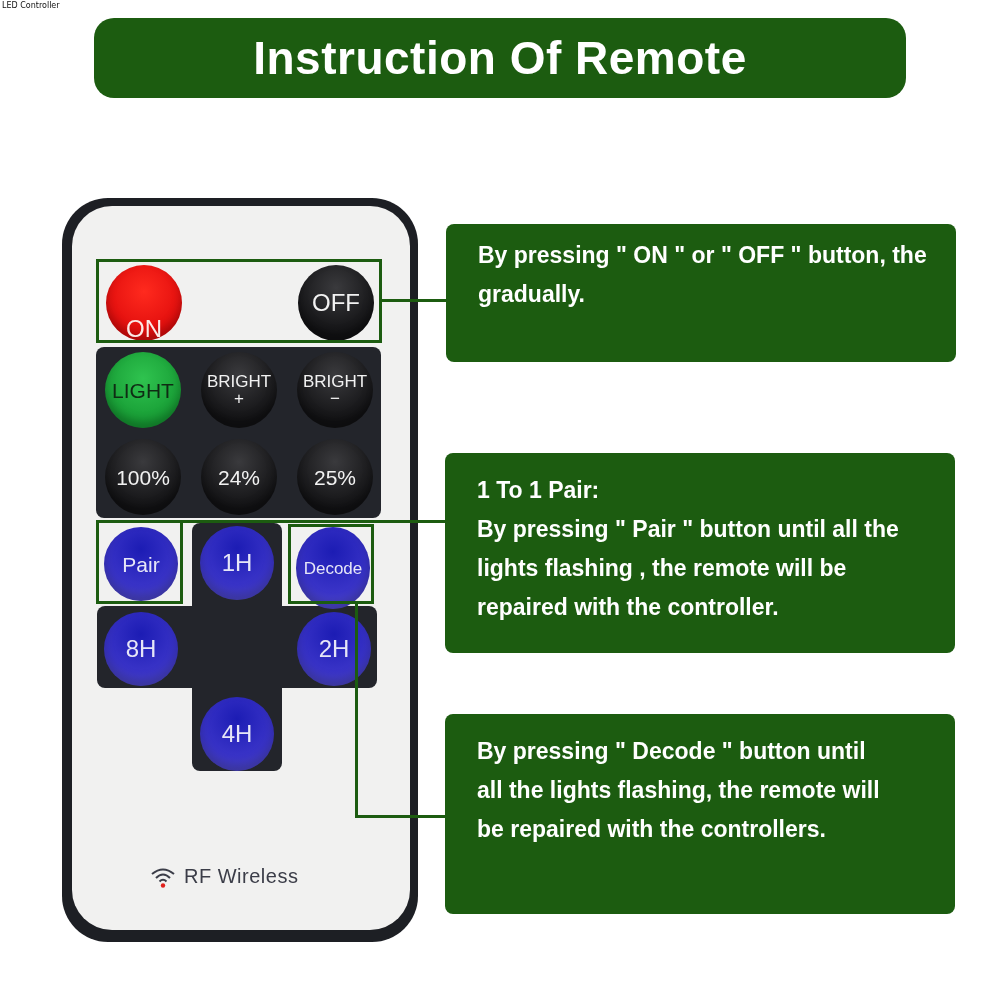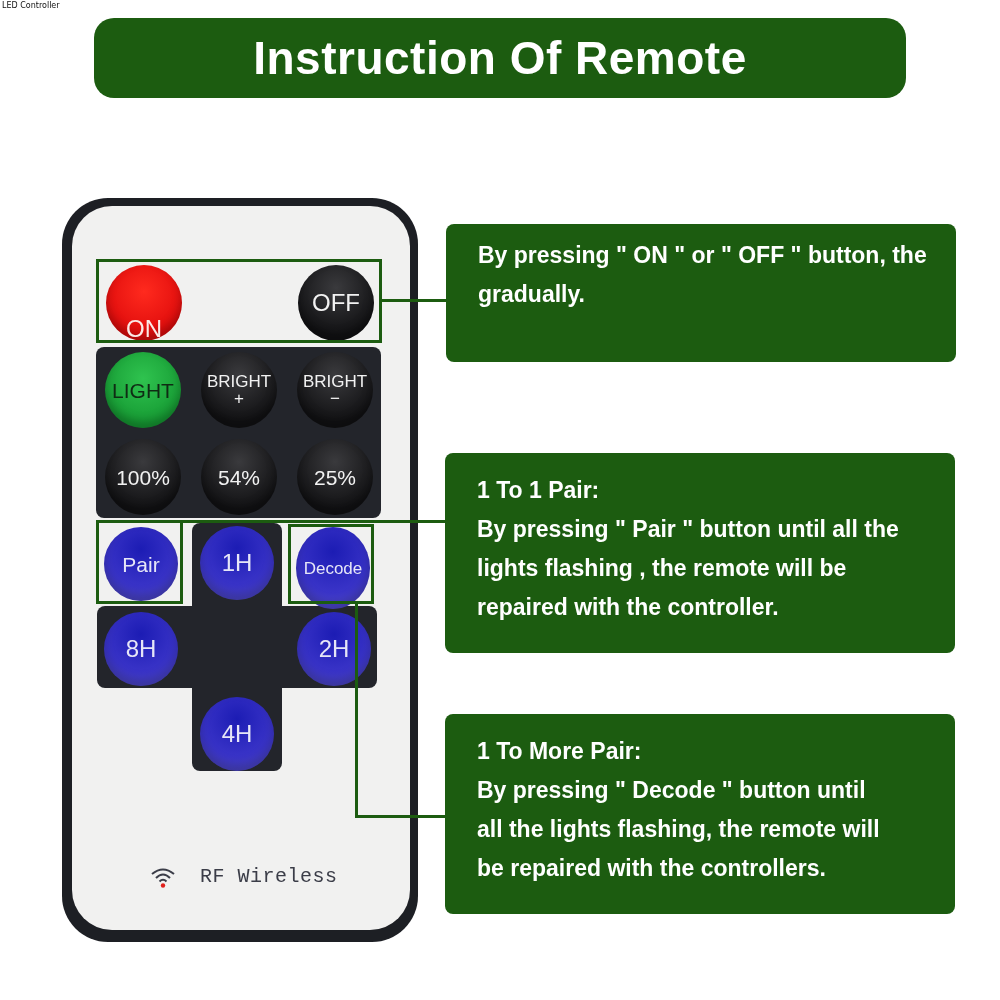--- a/index.html
+++ b/index.html
@@ -20,21 +20,21 @@
   .btn.green { background: radial-gradient(circle at 50% 35%, #2fc34f, #169a33 72%); color: #0f2b14; }
   .btn.blue { background: radial-gradient(circle at 50% 30%, #1c1cb4, #3a34c8 60%, #5f58d6 100%); color: #e6e6f7; }
   .btn .big { font-size: 24px; }
   .btn .mid { font-size: 21px; }
   .btn .sm { font-size: 17px; }
 
   .hl-box { border: 3px solid #1c5c10; box-sizing: border-box; }
   .line-h { height: 3px; background: #1c5c10; }
   .line-v { width: 3px; background: #1c5c10; }
 
-  .rf { left: 150px; top: 865px; display: flex; align-items: center; gap: 24px; color: #3b3d48; font-family: Liberation Mono, monospace; font-size: 20px; letter-spacing: 0.5px; }
+  .rf { left: 150px; top: 865px; display: flex; align-items: center; gap: 8px; color: #3b3d48; font-family: Liberation Sans, sans-serif; font-size: 20px; letter-spacing: 0.5px; }
 
   .info { background: #1c5c10; border-radius: 8px; color: #ffffff; font-family: "Liberation Sans", sans-serif; font-weight: bold; font-size: 23px; line-height: 39px; padding: 12px 16px 12px 32px; box-sizing: border-box; }
   .info div { white-space: nowrap; }
 </style>
 </head>
 <body>
 
 <div class="abs caption">LED Controller</div>
 
 <div class="abs title-bar">
@@ -61,21 +61,21 @@
   <span class="sm">+</span>
 </div>
 <div class="abs btn black" style="left:297px;top:352px;width:76px;height:76px;">
   <span class="sm">BRIGHT</span>
   <span class="sm">−</span>
 </div>
 <div class="abs btn black" style="left:105px;top:439px;width:76px;height:76px;">
   <span class="mid">100%</span>
 </div>
 <div class="abs btn black" style="left:201px;top:439px;width:76px;height:76px;">
-  <span class="mid">54%</span>
+  <span class="mid">24%</span>
 </div>
 <div class="abs btn black" style="left:297px;top:439px;width:76px;height:76px;">
   <span class="mid">25%</span>
 </div>
 
 <div class="abs panel" style="left:192px;top:523px;width:90px;height:248px;"></div>
 <div class="abs panel" style="left:97px;top:606px;width:280px;height:82px;"></div>
 
 <div class="abs btn blue" style="left:104px;top:527px;width:74px;height:74px;">
   <span class="mid">Pair</span>
@@ -120,17 +120,16 @@
 </div>
 
 <div class="abs info" style="left:445px;top:453px;width:510px;height:200px;padding-top:18px;">
   <div>1 To 1 Pair:</div>
   <div>By pressing " Pair " button until all the</div>
   <div>lights flashing , the remote will be</div>
   <div>repaired with the controller.</div>
 </div>
 
 <div class="abs info" style="left:445px;top:714px;width:510px;height:200px;padding-top:18px;">
-  <div>1 To More Pair:</div>
   <div>By pressing " Decode " button until</div>
   <div>all the lights flashing, the remote will</div>
   <div>be repaired with the controllers.</div>
 </div>
 
 </body></html>

